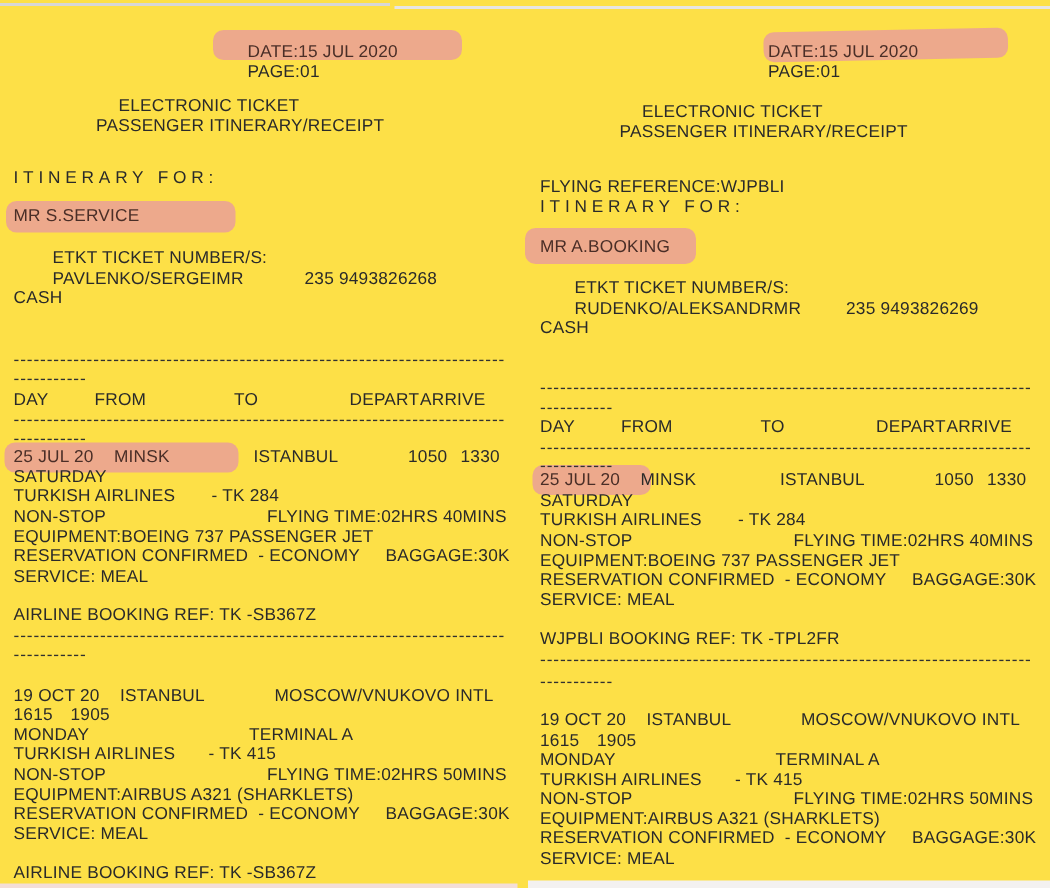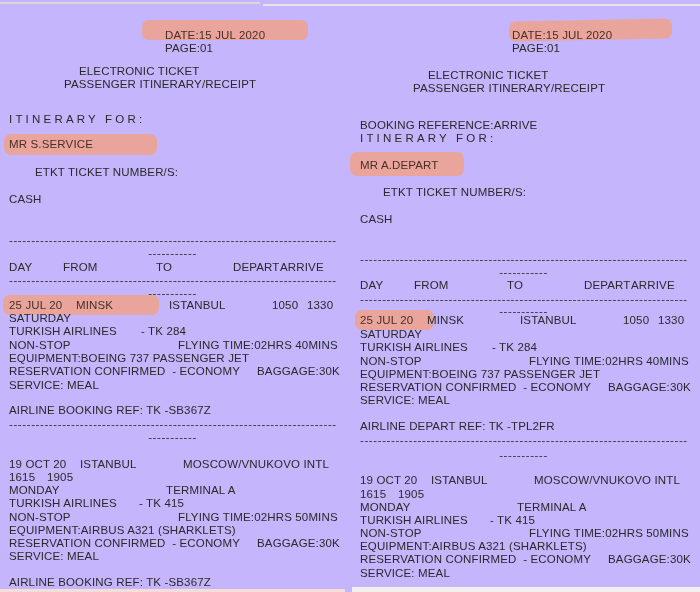--- a/index.html
+++ b/index.html
@@ -1,19 +1,19 @@
 <!DOCTYPE html>
 <html><head>
 <meta charset="utf-8">
 <style>
   html,body{margin:0;padding:0;background:#ffffff;}
   .page{
-    position:relative;width:700px;height:592px;background:#c4b5fd;overflow:hidden;
+    position:relative;width:700px;height:592px;background:#fde047;overflow:hidden;
     font-family:"Liberation Sans","DejaVu Sans",sans-serif;
-    font-size:11.5px;letter-spacing:0.15px;color:#2a2a2a;text-align:center;
+    font-size:11.5px;letter-spacing:0.15px;color:#2a2a2a;
   }
   .ticket{position:absolute;top:0;width:348px;height:592px;}
   .t1{left:0;}
   .t2{left:352px;}
   .ln{position:absolute;white-space:pre;line-height:13px;z-index:2;}
   .row{position:absolute;left:0;width:100%;height:13px;z-index:2;}
   .row span{position:absolute;top:0;white-space:pre;line-height:13px;}
   .sep{width:327px;overflow:hidden;letter-spacing:0.6px;color:#303030;}
   .itin{letter-spacing:3.2px;}
   .hl{position:absolute;border-radius:7px;z-index:1;background:#eda violet;}
@@ -39,20 +39,24 @@
     <div class="hl" style="left:4px;top:134px;width:153px;height:21px"></div>
     <div class="hl" style="left:3px;top:295px;width:156px;height:20px"></div>
 
     <div class="ln on-hl" style="top:29px;left:165px">DATE:15 JUL 2020</div>
     <div class="ln" style="top:42px;left:165px">PAGE:01</div>
     <div class="ln" style="top:65px;left:79px">ELECTRONIC TICKET</div>
     <div class="ln" style="top:78px;left:64px">PASSENGER ITINERARY/RECEIPT</div>
     <div class="ln itin" style="top:113px;left:9px">ITINERARY FOR:</div>
     <div class="ln on-hl" style="top:138px;left:9px">MR S.SERVICE</div>
     <div class="ln" style="top:166px;left:35px">ETKT TICKET NUMBER/S:</div>
+    <div class="row" style="top:180px">
+      <span style="left:35px">PAVLENKO/SERGEIMR</span>
+      <span style="left:203px">235 9493826268</span>
+    </div>
     <div class="ln" style="top:193px;left:9px">CASH</div>
 
     <div class="ln sep" style="top:234px;left:9px">------------------------------------------------------------------------------------------</div>
     <div class="ln sep" style="top:247px;left:9px">-----------</div>
     <div class="row" style="top:261px">
       <span style="left:9px">DAY</span>
       <span style="left:63px">FROM</span>
       <span style="left:156px">TO</span>
       <span style="left:233px">DEPART</span>
       <span style="left:280px">ARRIVE</span>
@@ -119,24 +123,28 @@
 
   <section class="ticket t2">
     <div class="hl hl-tilt" style="left:157px;top:20px;width:163px;height:20px"></div>
     <div class="hl" style="left:-2px;top:152px;width:114px;height:24px"></div>
     <div class="hl" style="left:3px;top:310px;width:79px;height:20px"></div>
 
     <div class="ln on-hl" style="top:29px;left:160px">DATE:15 JUL 2020</div>
     <div class="ln" style="top:42px;left:160px">PAGE:01</div>
     <div class="ln" style="top:69px;left:76px">ELECTRONIC TICKET</div>
     <div class="ln" style="top:82px;left:61px">PASSENGER ITINERARY/RECEIPT</div>
-    <div class="ln" style="top:119px;left:8px">BOOKING REFERENCE:ARRIVE</div>
+    <div class="ln" style="top:119px;left:8px">FLYING REFERENCE:WJPBLI</div>
     <div class="ln itin" style="top:132px;left:8px">ITINERARY FOR:</div>
-    <div class="ln on-hl" style="top:159px;left:8px">MR A.DEPART</div>
+    <div class="ln on-hl" style="top:159px;left:8px">MR A.BOOKING</div>
     <div class="ln" style="top:186px;left:31px">ETKT TICKET NUMBER/S:</div>
+    <div class="row" style="top:200px">
+      <span style="left:31px">RUDENKO/ALEKSANDRMR</span>
+      <span style="left:212px">235 9493826269</span>
+    </div>
     <div class="ln" style="top:213px;left:8px">CASH</div>
 
     <div class="ln sep" style="top:253px;left:8px">------------------------------------------------------------------------------------------</div>
     <div class="ln sep" style="top:266px;left:8px">-----------</div>
     <div class="row" style="top:279px">
       <span style="left:8px">DAY</span>
       <span style="left:62px">FROM</span>
       <span style="left:155px">TO</span>
       <span style="left:232px">DEPART</span>
       <span style="left:279px">ARRIVE</span>
@@ -159,21 +167,21 @@
     <div class="row" style="top:355px">
       <span style="left:8px">NON-STOP</span>
       <span style="left:177px">FLYING TIME:02HRS 40MINS</span>
     </div>
     <div class="ln" style="top:368px;left:8px">EQUIPMENT:BOEING 737 PASSENGER JET</div>
     <div class="row" style="top:381px">
       <span style="left:8px">RESERVATION CONFIRMED  - ECONOMY</span>
       <span style="left:256px">BAGGAGE:30K</span>
     </div>
     <div class="ln" style="top:394px;left:8px">SERVICE: MEAL</div>
-    <div class="ln" style="top:420px;left:8px">AIRLINE DEPART REF: TK -TPL2FR</div>
+    <div class="ln" style="top:420px;left:8px">WJPBLI BOOKING REF: TK -TPL2FR</div>
 
     <div class="ln sep" style="top:434px;left:8px">------------------------------------------------------------------------------------------</div>
     <div class="ln sep" style="top:449px;left:8px">-----------</div>
 
     <div class="row" style="top:474px">
       <span style="left:8px">19 OCT 20</span>
       <span style="left:79px">ISTANBUL</span>
       <span style="left:182px">MOSCOW/VNUKOVO INTL</span>
     </div>
     <div class="row" style="top:488px">

